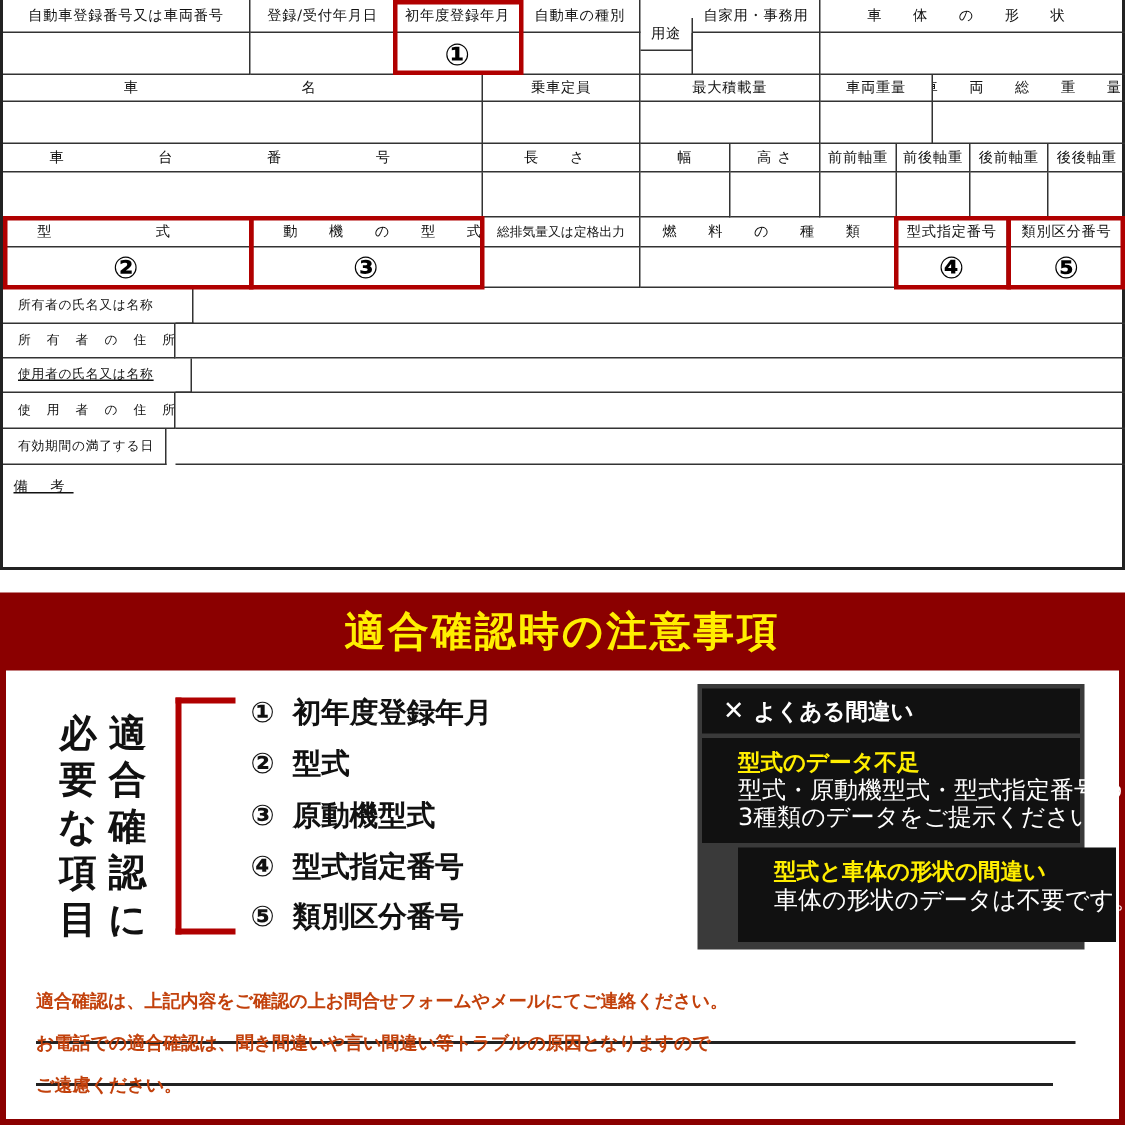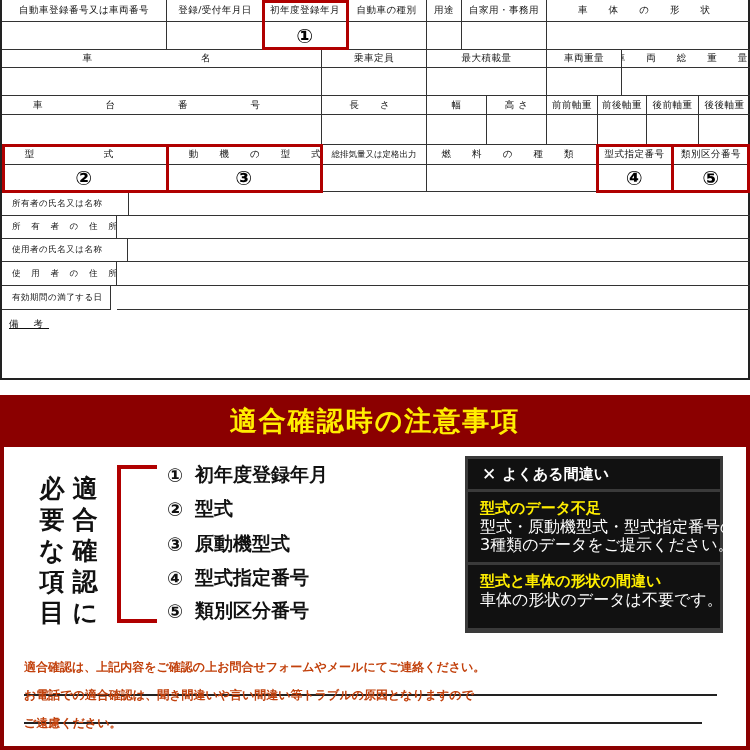--- a/index.html
+++ b/index.html
@@ -20,36 +20,36 @@
   .banner-title { position: absolute; left: 0; top: 395px; width: 750px; height: 52px; display: flex; align-items: center; justify-content: center; font-family: "DejaVu Sans", sans-serif; font-size: 27px; font-weight: bold; color: #ffee00; letter-spacing: 2px; border-radius: 11px; }
   .panel { position: absolute; left: 4px; top: 447px; width: 742px; height: 299px; background: #fff; }
 
   .vert { position: absolute; font-family: "DejaVu Sans", sans-serif; font-weight: bold; font-size: 25px; line-height: 31px; width: 30px; text-align: center; color: #111; }
   .bracket { position: absolute; left: 117px; top: 465px; width: 40px; height: 158px; border: 4px solid #b00000; border-right: none; }
   .req-item { position: absolute; left: 167px; font-family: "DejaVu Sans", sans-serif; font-weight: bold; font-size: 19px; color: #111; display: flex; gap: 12px; align-items: center; height: 26px; }
   .req-item .circ { font-size: 19px; }
 
   .mistakes { position: absolute; left: 465px; top: 456px; width: 258px; height: 177px; background: #3a3a3a; padding: 3px; }
   .mis-head { position: absolute; left: 3px; top: 3px; width: 252px; height: 30px; background: #111; color: #fff; font-family: "DejaVu Sans", sans-serif; font-weight: bold; font-size: 15px; display: flex; align-items: center; padding-left: 14px; gap: 6px; }
-  .mis-box { position: absolute; left: 3px; width: 252px; background: #111; padding: 6px 12px; font-family: "DejaVu Sans", sans-serif; }
+  .mis-box { position: absolute; left: 3px; width: 252px; background: #111; padding: 6px 24px; font-family: "DejaVu Sans", sans-serif; }
   .mis-title { color: #ffee00; font-weight: bold; font-size: 15px; line-height: 20px; white-space: nowrap; }
   .mis-text { color: #fff; font-size: 16px; line-height: 18px; white-space: nowrap; }
 
   .notice { position: absolute; left: 24px; font-family: "DejaVu Sans", sans-serif; font-size: 12px; font-weight: bold; color: #c2410c; border-bottom: 2px solid #222; white-space: nowrap; line-height: 22px; padding-bottom: 16px; }
 </style>
 </head>
 <body>
 
 <div class="form">
 
   <div class="cell" style="left:0;top:0;width:165px;height:22px;">自動車登録番号又は車両番号</div>
   <div class="cell" style="left:165px;top:0;width:97px;height:22px;">登録/受付年月日</div>
   <div class="cell" style="left:262px;top:0;width:83px;height:22px;">初年度登録年月</div>
   <div class="cell" style="left:345px;top:0;width:80px;height:22px;">自動車の種別</div>
-  <div class="cell" style="left:425px;top:0;width:35px;height:22px;">用途</div>
+  <div class="cell" style="left:425px;top:12px;width:35px;height:22px;">用途</div>
   <div class="cell" style="left:460px;top:0;width:85px;height:22px;">自家用・事務用</div>
   <div class="cell spread noright" style="left:545px;top:0;width:203px;height:22px;">車 体 の 形 状</div>
 
   <div class="cell" style="left:0;top:22px;width:165px;height:28px;"></div>
   <div class="cell" style="left:165px;top:22px;width:97px;height:28px;"></div>
   <div class="cell" style="left:262px;top:22px;width:83px;height:28px;">
       <span class="num">①</span>
     </div>
   <div class="cell" style="left:345px;top:22px;width:80px;height:28px;"></div>
   <div class="cell" style="left:425px;top:22px;width:35px;height:28px;"></div>
@@ -105,21 +105,21 @@
       <span class="num">④</span>
     </div>
   <div class="cell noright" style="left:670px;top:165px;width:78px;height:27px;">
       <span class="num">⑤</span>
     </div>
 
   <div class="cell left" style="left:0;top:192px;width:127px;height:24px;font-size:8.5px;">所有者の氏名又は名称</div>
   <div class="cell noright" style="left:115px;top:192px;width:633px;height:24px;"></div>
   <div class="cell left" style="left:0;top:216px;width:115px;height:23px;font-size:8.5px;letter-spacing:4px;">所 有 者 の 住 所</div>
   <div class="cell noright" style="left:115px;top:216px;width:633px;height:23px;"></div>
-  <div class="cell left" style="left:0;top:239px;width:126px;height:23px;font-size:8.5px;">使用者の氏名又は名称</div>
+  <div class="cell left" style="left:0;top:239px;width:126px;height:23px;font-size:8.5px;text-decoration:underline;">使用者の氏名又は名称</div>
   <div class="cell noright" style="left:115px;top:239px;width:633px;height:23px;"></div>
   <div class="cell left" style="left:0;top:262px;width:115px;height:24px;font-size:8.5px;letter-spacing:4px;">使 用 者 の 住 所</div>
   <div class="cell noright" style="left:115px;top:262px;width:633px;height:24px;"></div>
   <div class="cell left" style="left:0;top:286px;width:109px;height:24px;font-size:8.5px;">有効期間の満了する日</div>
   <div class="cell noright" style="left:115px;top:286px;width:633px;height:24px;"></div>
 
   <div class="remarks-label">備 考</div>
 
   <div class="redbox" style="left:260px;top:0;width:87px;height:50px;"></div>
   <div class="redbox" style="left:0;top:144px;width:167px;height:49px;"></div>
@@ -173,21 +173,21 @@
 <div class="mistakes">
   <div class="mis-head">
     <span style="font-size:17px;">✕</span>
     <span>よくある間違い</span>
   </div>
   <div class="mis-box" style="top:36px;height:70px;">
     <div class="mis-title">型式のデータ不足</div>
     <div class="mis-text">型式・原動機型式・型式指定番号の</div>
     <div class="mis-text">3種類のデータをご提示ください。</div>
   </div>
-  <div class="mis-box" style="top:109px;height:63px;">
+  <div class="mis-box" style="top:109px;height:63px;margin-left:24px;">
     <div class="mis-title">型式と車体の形状の間違い</div>
     <div class="mis-text">車体の形状のデータは不要です。</div>
   </div>
 </div>
 
 <div class="notice" style="top:656px;width:693px;">適合確認は、上記内容をご確認の上お問合せフォームやメールにてご連絡ください。</div>
 <div class="notice" style="top:684px;width:678px;">お電話での適合確認は、聞き間違いや言い間違い等トラブルの原因となりますので</div>
 <div class="notice" style="top:712px;width:146px;">ご遠慮ください。</div>
 
 </body></html>

